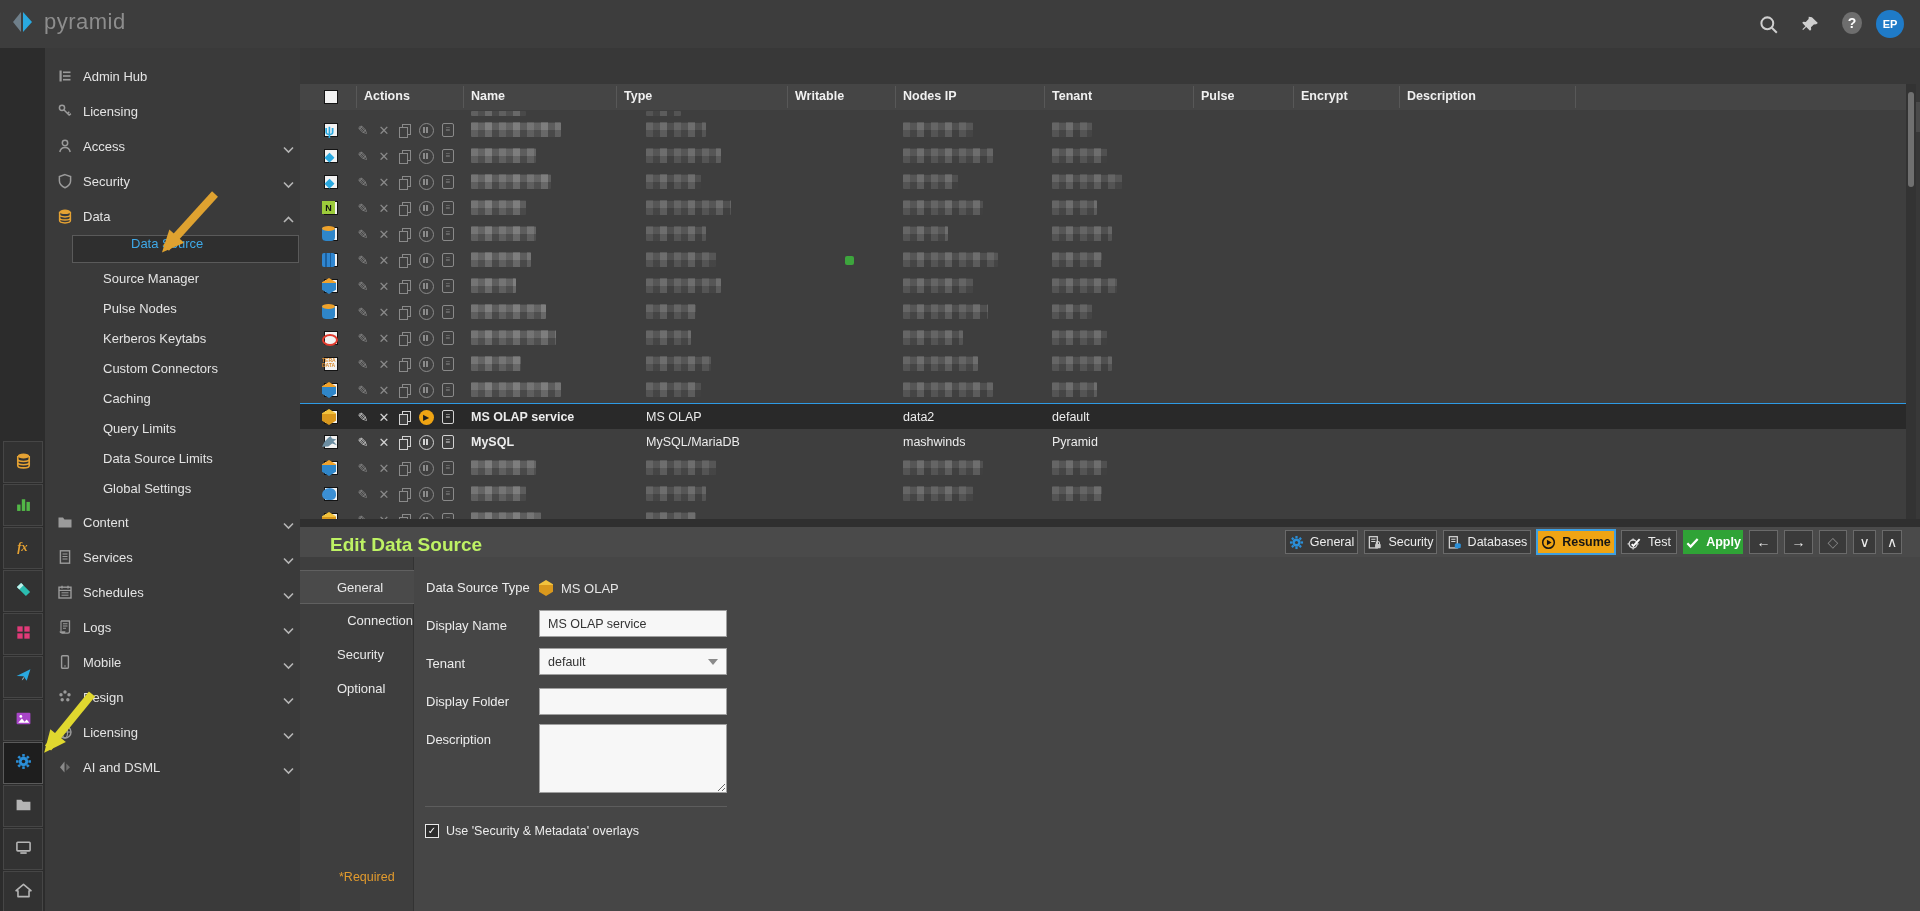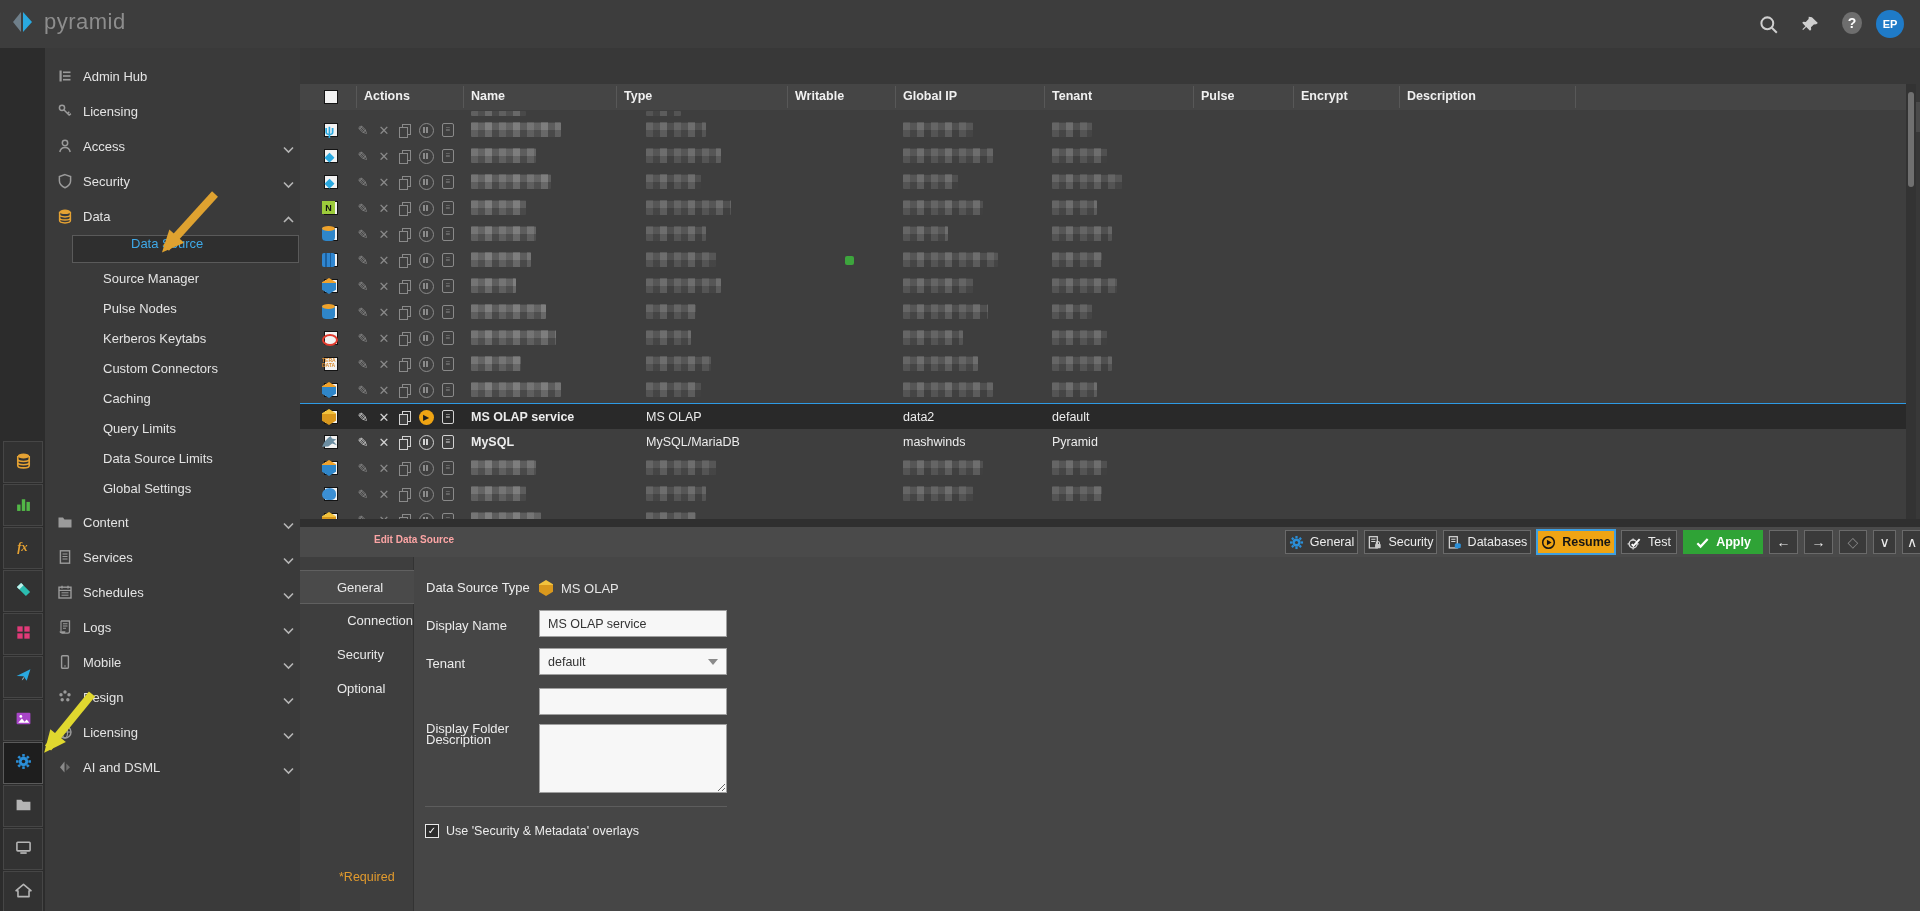--- a/index.html
+++ b/index.html
@@ -73,21 +73,21 @@
   .tmy{position:absolute;top:7px;width:15px;height:12px;background:#6b8da1;
     clip-path:polygon(0 90%,18% 45%,42% 14%,58% 0,66% 20%,96% 30%,76% 44%,100% 78%,68% 62%,42% 88%);}
   .tele{position:absolute;top:7px;width:14px;height:12px;background:#3b8fd4;border-radius:55% 45% 38% 45%;}
   .wmark{position:absolute;top:9px;width:9px;height:9px;background:#3da53d;border-radius:2px;}
   
   .vscroll{position:absolute;left:1906px;top:84px;width:10px;height:435px;background:#333;}
   .vthumb{position:absolute;left:1908px;top:92px;width:6px;height:95px;background:#707070;border-radius:3px;cursor:pointer;}
   
   .gapstrip{position:absolute;left:300px;top:519px;width:1620px;height:8px;background:#2f2f2f;}
   .edit-hd{position:absolute;left:300px;top:527px;width:1620px;height:30px;background:#4a4a4a;border-bottom:1px solid #2f2f2f;}
-  .edit-title{position:absolute;left:30px;top:7px;font-weight:bold;font-size:10px;color:#fca5a5;margin-left:44px;}
+  .edit-title{position:absolute;left:30px;top:7px;font-weight:bold;font-size:19px;color:#bef264;}
   .ebtns{position:absolute;left:1285px;top:530px;height:24px;display:flex;gap:6px;}
   .ebtn{height:24px;box-sizing:border-box;background:#3a3a3a;border:1px solid #6a6a6a;color:#ececec;font-size:12.5px;
     display:flex;align-items:center;justify-content:center;gap:6px;cursor:pointer;}
   .ebtn.orange{background:#efa413;color:#161616;font-weight:bold;border:1px solid #3f9fe0;box-shadow:0 0 0 1px #3f9fe0;}
   .ebtn.green{background:#2fa336;border-color:#2fa336;color:#fff;font-weight:bold;}
   .ebtn.dis{color:#8a8a8a;}
   .edit-body{position:absolute;left:300px;top:557px;width:1620px;height:354px;background:#464646;}
   .tabcol{position:absolute;left:300px;top:557px;width:113px;height:354px;background:#3e3e3e;border-right:1px solid #333;}
   .tab{position:absolute;left:300px;width:113px;height:32px;display:flex;align-items:center;cursor:pointer;}
   .tab span{margin-left:37px;font-size:13px;color:#e8e8e8;}
@@ -405,21 +405,21 @@
     <g transform="translate(1594,549) scale(1.1)">
       <path d="M8.2 22.5c-1.2-1.6-3.4-5-4.4-6.6-.5-.8-.3-1.7.4-2.2.8-.5 1.7-.3 2.3.4l1.3 1.6V5.2c0-.9.7-1.6 1.6-1.6s1.6.7 1.6 1.6v5.6l.9.1c.2-.6.8-1 1.4-1 .7 0 1.3.5 1.5 1.1l.9.1c.2-.5.7-.9 1.3-.9.7 0 1.3.5 1.4 1.2l.8.1c.2-.4.7-.7 1.2-.7.8 0 1.4.6 1.4 1.4v5.3c0 3.2-1.8 5.1-5 5.1h-4.2c-1.9 0-3.3-.4-4.4-1.1z" fill="#fff" stroke="#333" stroke-width="1.1"></path>
     </g>
   </svg>
 <div class="thead">
       <div class="rcb" style="left: 24px; top: 6px;"></div>
       <div class="th-lbl" style="left: 64px;">Actions</div>
       <div class="th-lbl" style="left: 171px;">Name</div>
       <div class="th-lbl" style="left: 324px;">Type</div>
       <div class="th-lbl" style="left: 495px;">Writable</div>
-      <div class="th-lbl" style="left: 603px;">Global IP</div>
+      <div class="th-lbl" style="left: 603px;">Nodes IP</div>
       <div class="th-lbl" style="left: 752px;">Tenant</div>
       <div class="th-lbl" style="left: 901px;">Pulse</div>
       <div class="th-lbl" style="left: 1001px;">Encrypt</div>
       <div class="th-lbl" style="left: 1107px;">Description</div>
       <div class="th-div" style="left: 56px;"></div>
       <div class="th-div" style="left: 163px;"></div>
       <div class="th-div" style="left: 316px;"></div>
       <div class="th-div" style="left: 487px;"></div>
       <div class="th-div" style="left: 595px;"></div>
       <div class="th-div" style="left: 744px;"></div>
@@ -804,21 +804,21 @@
       <div class="ebtn" style="width: 56px;">
         <span style="display:flex">
           <svg width="15" height="15" viewBox="0 0 16 16">
             <circle cx="6.5" cy="9.5" r="4.2" fill="none" stroke="#d8d8d8" stroke-width="1.4"></circle>
             <path d="M6.5 5.3V3.6M6.5 15.4v-1.7M2.3 9.5H.6M12.4 9.5h-1.7" stroke="#d8d8d8" stroke-width="1.4"></path>
             <path d="M5 9.7l1.9 1.9L13.5 4.5" fill="none" stroke="#fff" stroke-width="2"></path>
           </svg>
         </span>
         <span>Test</span>
       </div>
-      <div class="ebtn green" style="width: 80px;">
+      <div class="ebtn green" style="width: 60px;">
         <span style="display:flex">
           <svg width="15" height="15" viewBox="0 0 16 16">
             <path d="M2.5 8.8l3.5 3.5L13.5 4.2" fill="none" stroke="#fff" stroke-width="2.4"></path>
           </svg>
         </span>
         <span>Apply</span>
       </div>
       <div class="ebtn" style="width: 29px;">
         <span style="font-size:14px">←</span>
       </div>
@@ -846,21 +846,21 @@
     <div class="tab" style="top: 638px;">
       <span>Security</span>
     </div>
     <div class="tab" style="top: 672px;">
       <span>Optional</span>
     </div>
     <div class="req" style="left: 339px; top: 870px;">*Required</div>
     <div class="flabel" style="top: 580px;">Data Source Type</div>
     <div class="flabel" style="top: 618px;">Display Name</div>
     <div class="flabel" style="top: 656px;">Tenant</div>
-    <div class="flabel" style="top: 694px; margin-top: 27px;">Display Folder</div>
+    <div class="flabel" style="top: 694px;">Display Folder</div>
     <div class="flabel" style="top: 732px;">Description</div>
     <div style="position: absolute; left: 539px; top: 580px; display: flex; align-items: center; gap: 8px;">
       <span class="tcube" style="position:static;background:linear-gradient(180deg,#f2c23d 0 34%,#d9981d 34%)"></span>
       <span style="font-size:13px">MS OLAP</span>
     </div>
     <input class="finput" type="text" value="MS OLAP service" style="top: 610px;">
     <div class="finput fselect" style="top: 648px;">
       <span>default</span>
       <span class="fsel-arrow"></span>
     </div>

